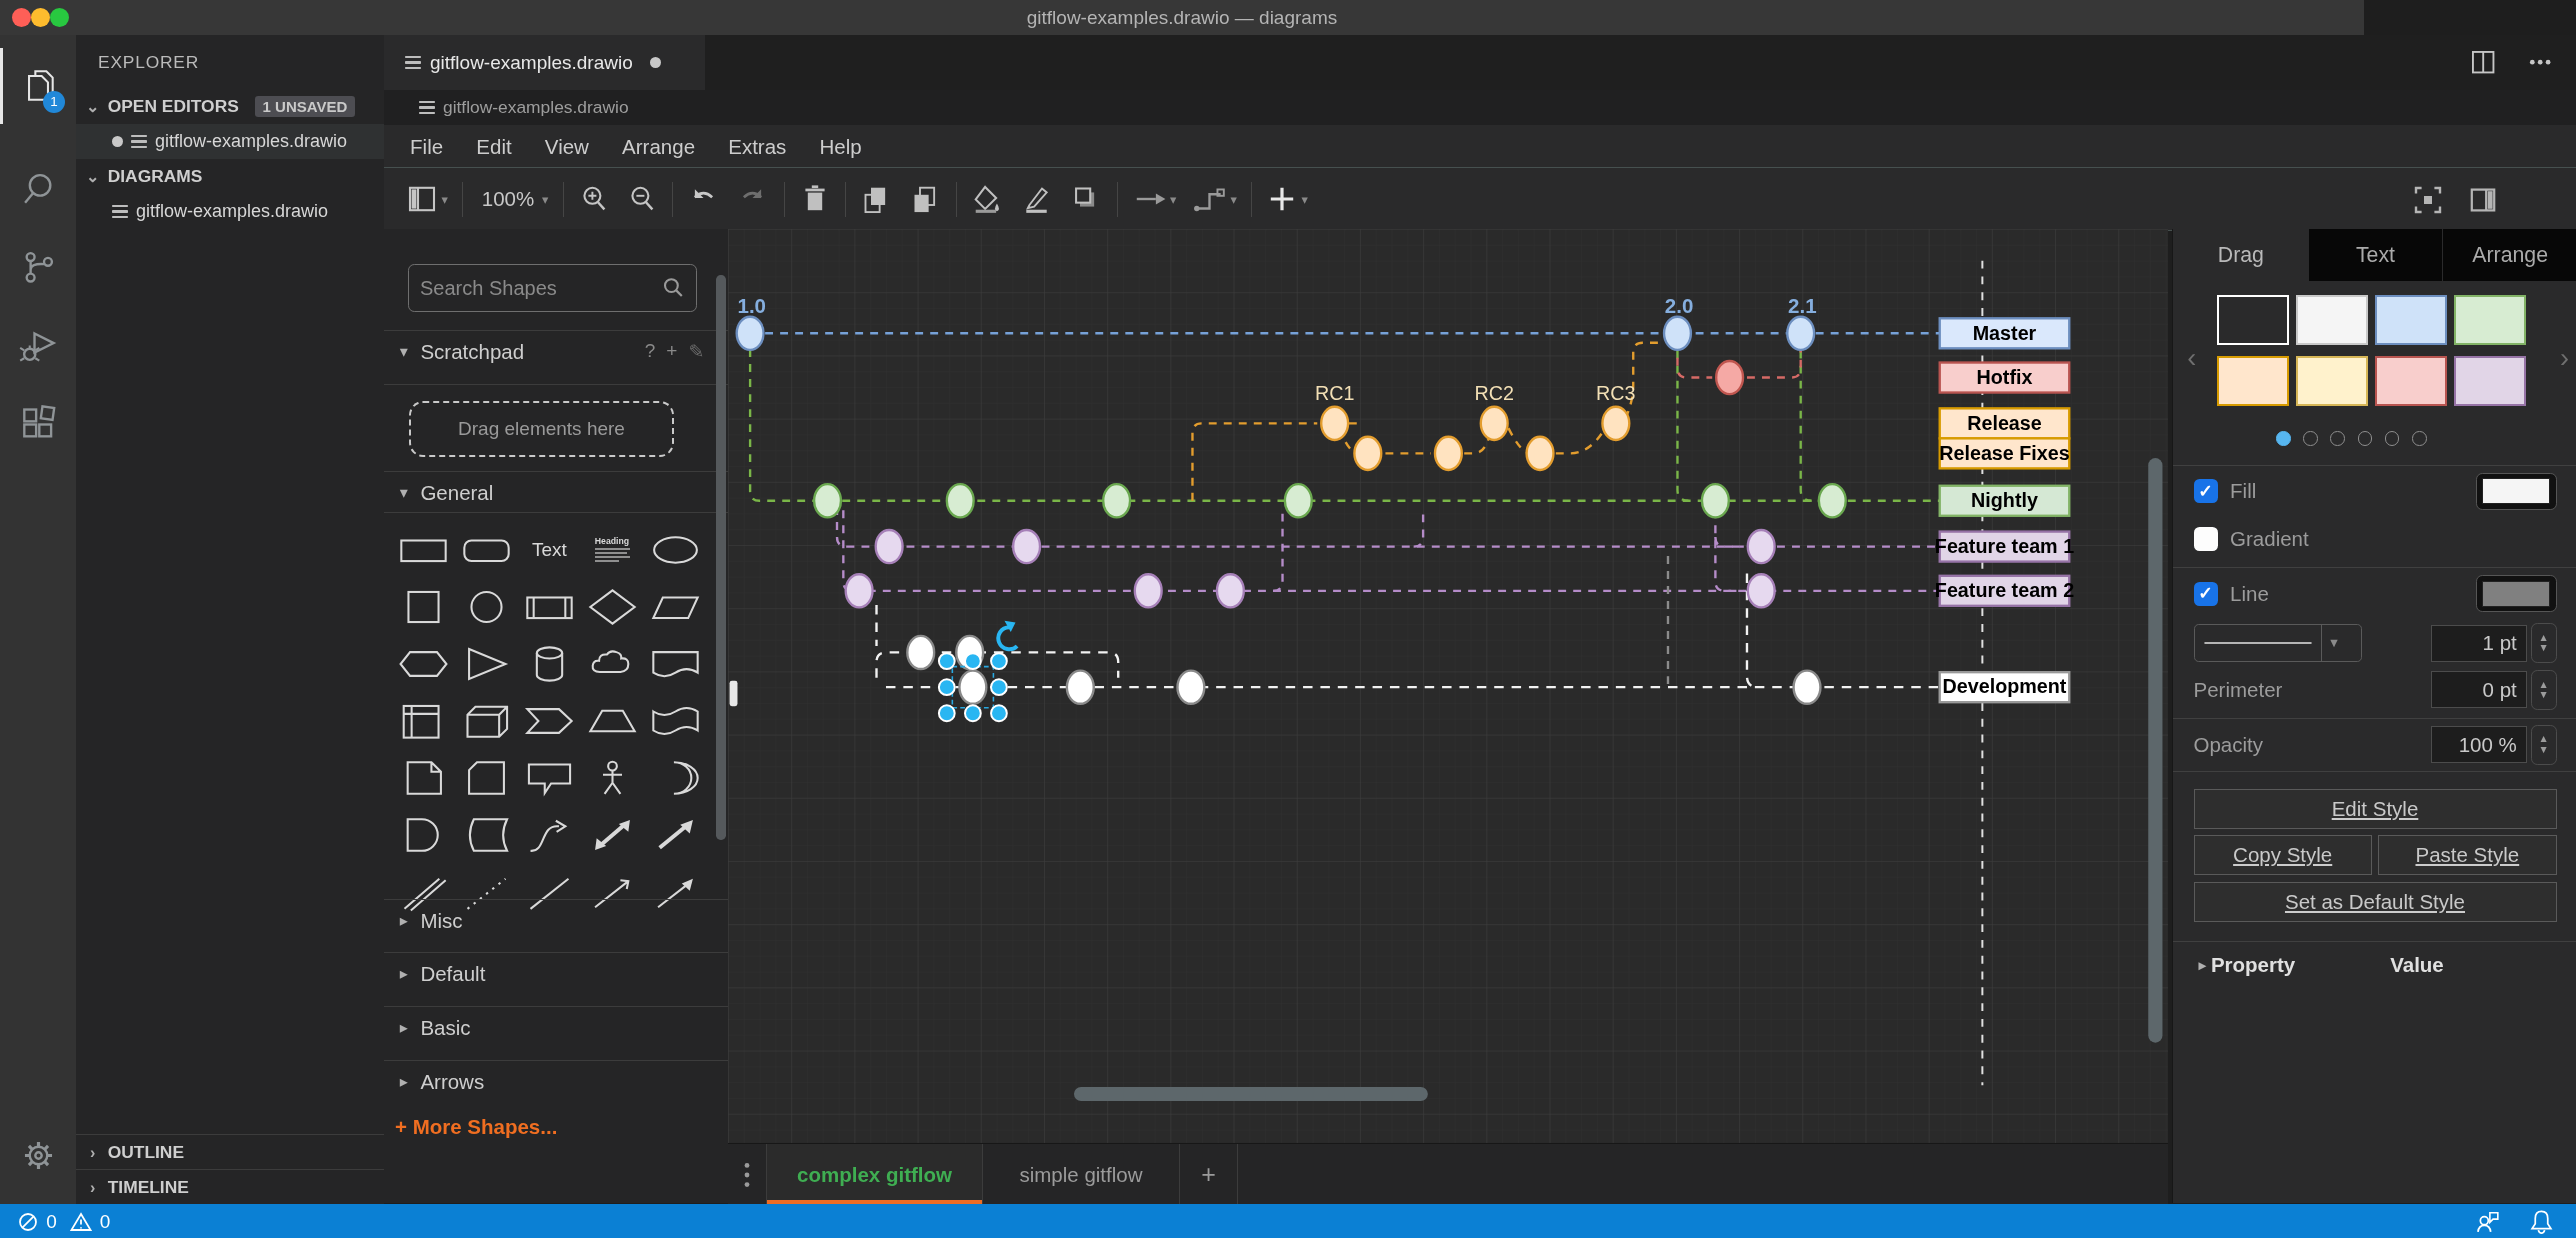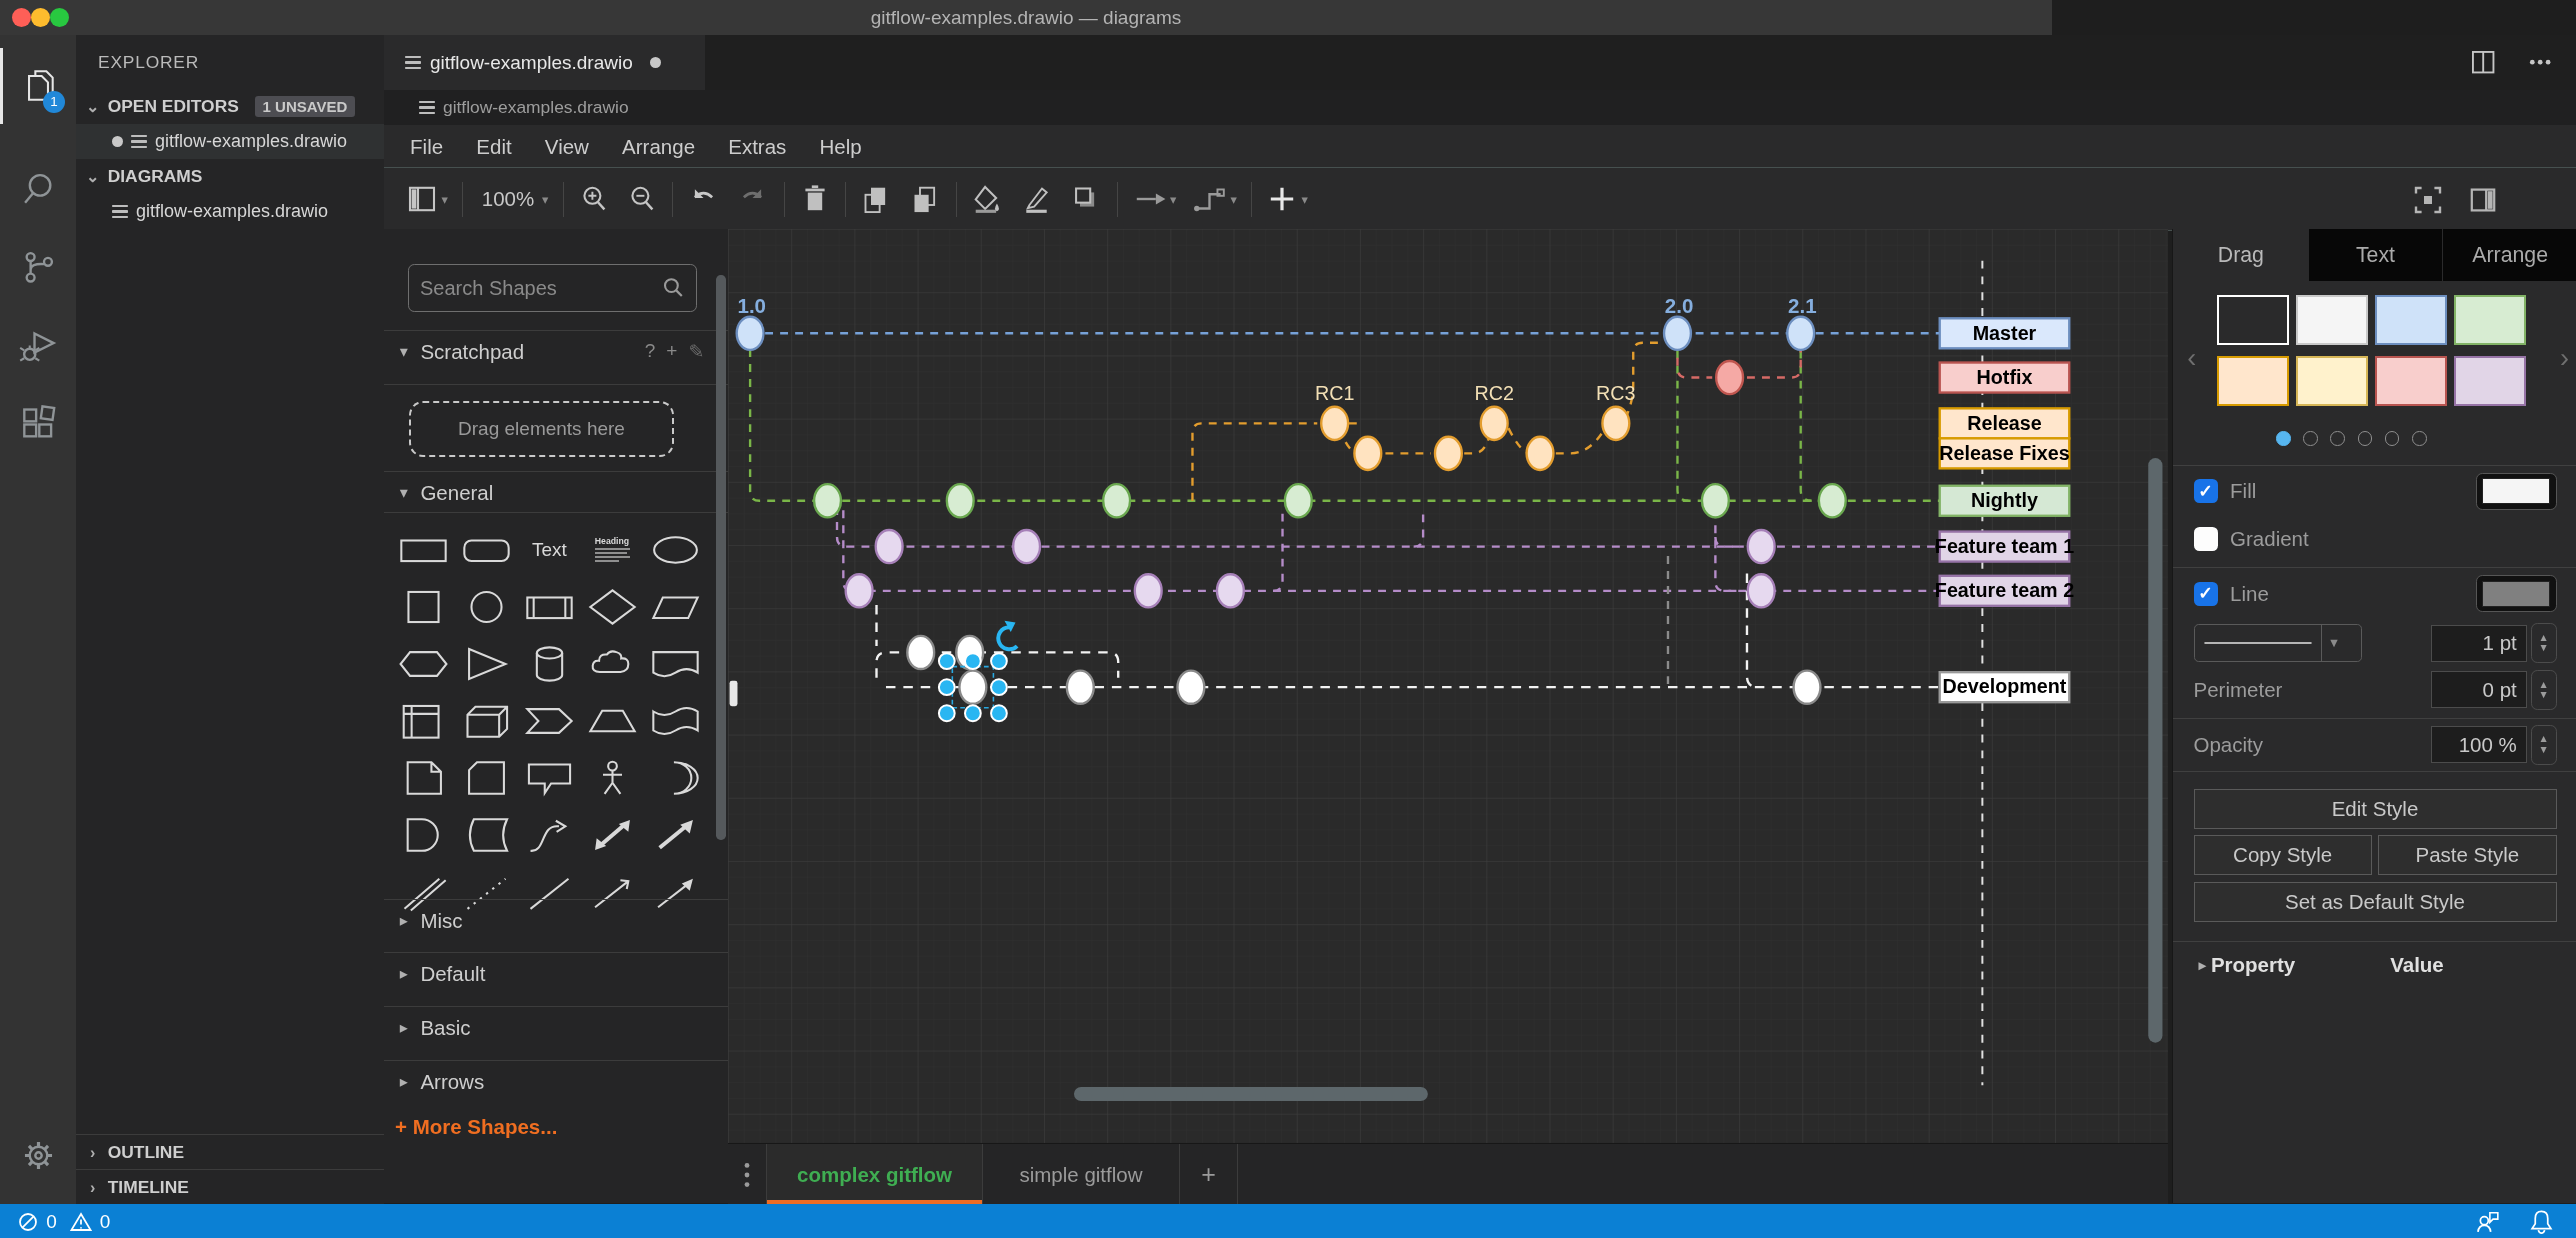--- a/index.html
+++ b/index.html
@@ -1,20 +1,20 @@
 <!DOCTYPE html>
 <html style="font-size:12.6px"><head>
 <meta charset="utf-8">
 <style>
   html,body{margin:0;padding:0;background:#1e1e1e;font-family:"Liberation Sans",sans-serif;}
   #stage{position:relative;width:2576px;height:1238px;overflow:hidden;background:#1e1e1e;color:#ccc;}
   .abs{position:absolute;}
   .row{display:flex;align-items:center;}
   
-  #titlebar{left:0;top:0;width:2052px;height:35px;background:#373737;border-bottom:0.8px solid #2a2a2a;}
+  #titlebar{left:0;top:0;width:2364px;height:35px;background:#373737;border-bottom:0.8px solid #2a2a2a;}
   .tl{width:19px;height:19px;border-radius:50%;position:absolute;top:8px;}
   #title-text{width:100%;text-align:center;line-height:35px;font-size:19px;color:#b4b4b4;}
   
   #activitybar{left:0;top:35px;width:76px;height:1169px;background:#333333;}
   .act-item{position:absolute;left:0;width:76px;height:76px;display:flex;align-items:center;justify-content:center;}
   .act-ind{position:absolute;left:0;top:0;width:3.2px;height:76px;background:#e7e7e7;}
   .badge{position:absolute;right:11px;bottom:11px;width:22px;height:22px;border-radius:50%;background:#2188d8;color:#fff;font-size:13.4px;display:flex;align-items:center;justify-content:center;}
   
   #sidebar{left:76px;top:35px;width:308px;height:1169px;background:#252526;}
   .sec-head{height:35px;display:flex;align-items:center;font-size:17.4px;font-weight:bold;color:#cfcfcf;padding-left:8px;gap:6.3px;}
@@ -786,21 +786,21 @@
     <div class="fmt-row fmt-div" style="height:52px;margin-top:4.7px;">
       <span>Opacity</span>
       <span class="spin">
         <span class="val">100 %</span>
         <span class="stepper">
             <span>▲</span>
             <span>▼</span>
           </span>
       </span>
     </div>
-    <div class="fmt-div" style="padding:17.4px 20.5px 0 20.5px;">
+    <div class="fmt-div" style="padding:17.4px 20.5px 0 20.5px;text-decoration:underline;">
       <div class="fmt-btn">Edit Style</div>
       <div style="display:flex;gap:6.3px;margin-top:6.3px;">
         <div class="fmt-btn" style="flex:1">Copy Style</div>
         <div class="fmt-btn" style="flex:1">Paste Style</div>
       </div>
       <div class="fmt-btn" style="margin-top:6.3px;">Set as Default Style</div>
     </div>
     <div class="fmt-row fmt-div" style="height:46px;margin-top:19px;color:#e0e0e0;font-weight:bold;">
       <span class="chev" style="font-size:14.2px;">▸</span>
       <span>Property</span>

